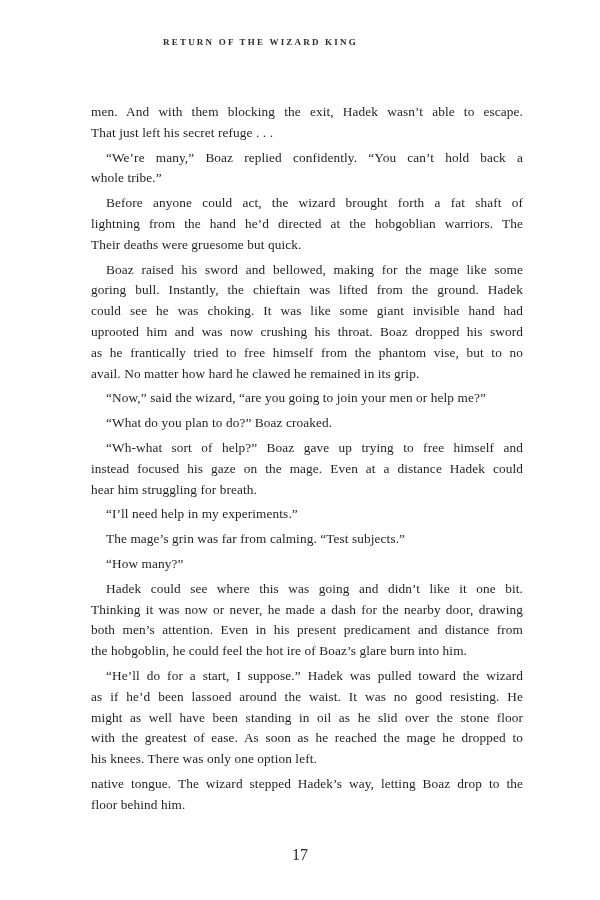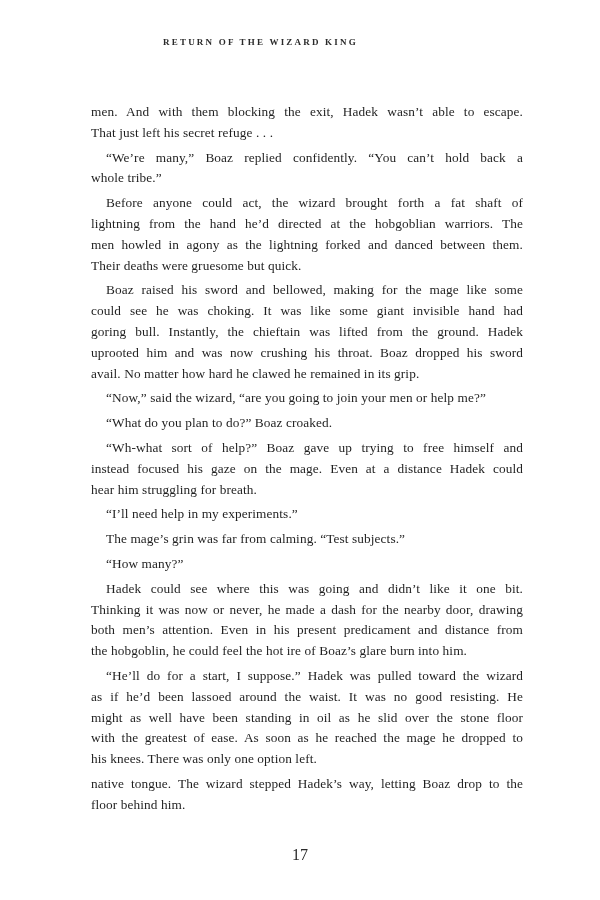--- a/index.html
+++ b/index.html
@@ -73,28 +73,28 @@
         <div class="line">men. And with them blocking the exit, Hadek wasn’t able to escape.</div>
         <div class="line last">That just left his secret refuge . . .</div>
       </div>
       <div class="paragraph">
         <div class="line indent">“We’re many,” Boaz replied confidently. “You can’t hold back a</div>
         <div class="line last">whole tribe.”</div>
       </div>
       <div class="paragraph">
         <div class="line indent">Before anyone could act, the wizard brought forth a fat shaft of</div>
         <div class="line">lightning from the hand he’d directed at the hobgoblian warriors. The</div>
-        <div class="line">men howled in agony as the lightning forked and danced between them.</div>
         <div class="line last">Their deaths were gruesome but quick.</div>
       </div>
       <div class="paragraph">
         <div class="line indent">Boaz raised his sword and bellowed, making for the mage like some</div>
+        <div class="line">goring bull. Instantly, the chieftain was lifted from the ground. Hadek</div>
         <div class="line">could see he was choking. It was like some giant invisible hand had</div>
-        <div class="line">goring bull. Instantly, the chieftain was lifted from the ground. Hadek</div>
         <div class="line">uprooted him and was now crushing his throat. Boaz dropped his sword</div>
+        <div class="line">as he frantically tried to free himself from the phantom vise, but to no</div>
         <div class="line last">avail. No matter how hard he clawed he remained in its grip.</div>
       </div>
       <div class="paragraph">
         <div class="line last indent">“Now,” said the wizard, “are you going to join your men or help me?”</div>
       </div>
       <div class="paragraph">
         <div class="line last indent">“What do you plan to do?” Boaz croaked.</div>
       </div>
       <div class="paragraph">
         <div class="line indent">“Wh-what sort of help?” Boaz gave up trying to free himself and</div>

